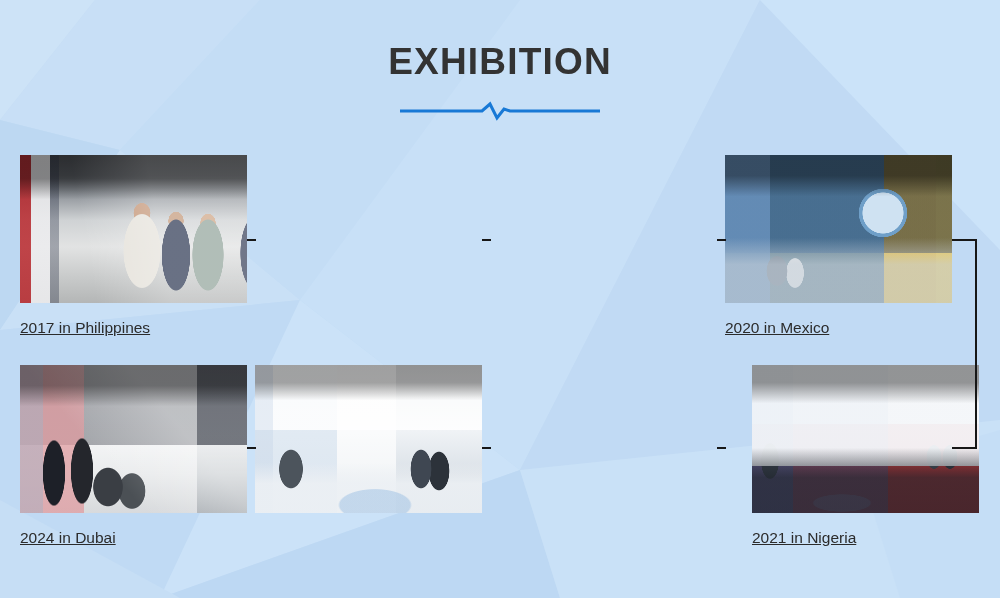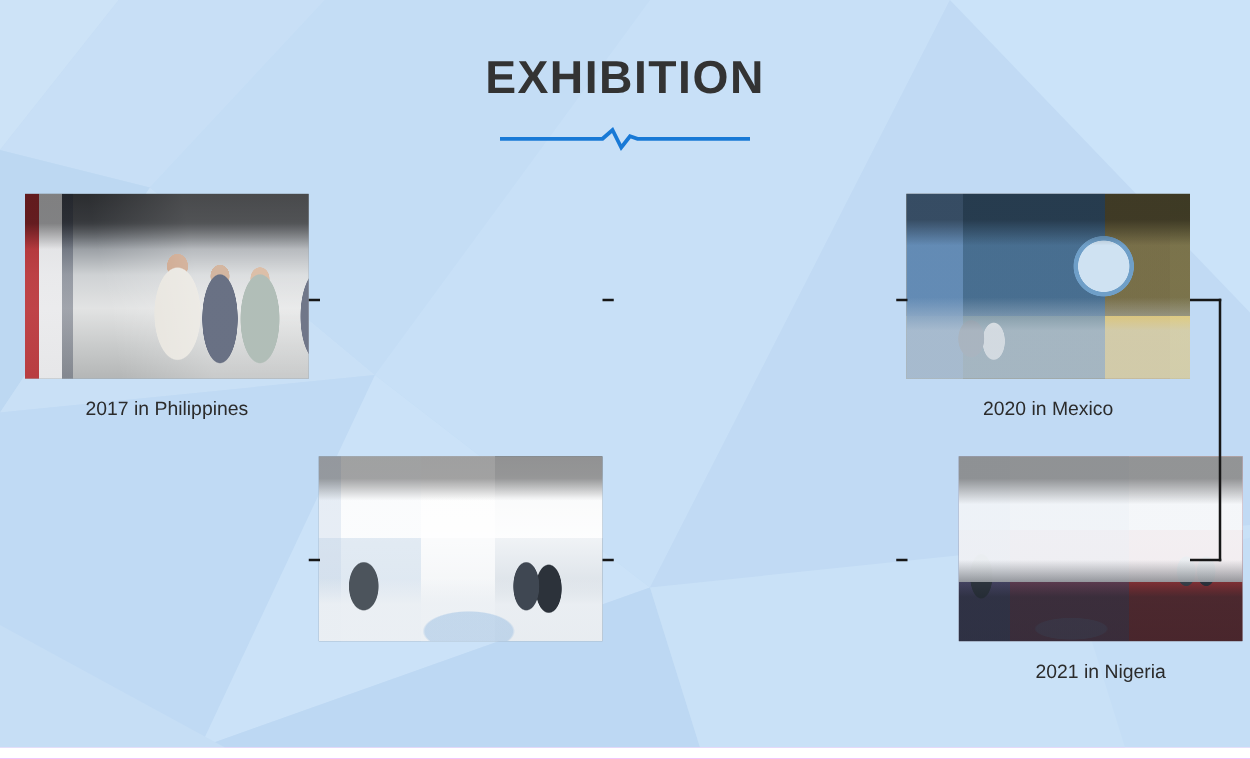--- a/index.html
+++ b/index.html
@@ -72,24 +72,24 @@
     position: relative;
     width: 227px;
     height: 148px;
     overflow: hidden;
     background: #8a9aa8;
   }
   .photo-layer { position: absolute; inset: 0; }
   .caption {
     margin-top: 16px;
     width: 227px;
-    text-align: center;
     font-size: 15.5px;
     color: #2b2b2b;
     line-height: 18px;
+    text-decoration: underline;
   }
 
   
   .conn-h {
     position: absolute;
     height: 2px;
     background: #171717;
   }
   .conn-v {
     position: absolute;
@@ -293,32 +293,41 @@
   <div class="card" style="left:725px; top:155px;">
     <div class="photo ph-2020">
       <div class="photo-layer l1"></div>
         <div class="photo-layer l2"></div>
       <div class="photo-layer l3"></div>
         <div class="photo-layer l4"></div>
     </div>
     <div class="caption">2020 in Mexico</div>
   </div>
 
+  <div class="card" style="left:20px;  top:365px;">
+    <div class="photo ph-2024">
+      <div class="photo-layer l1"></div>
+        <div class="photo-layer l2"></div>
+      <div class="photo-layer l3"></div>
+        <div class="photo-layer l4"></div>
+    </div>
+    <div class="caption">2024 in Dubai</div>
+  </div>
 
   <div class="card" style="left:255px; top:365px;">
     <div class="photo ph-2023">
       <div class="photo-layer l1"></div>
         <div class="photo-layer l2"></div>
       <div class="photo-layer l3"></div>
         <div class="photo-layer l4"></div>
     </div>
   </div>
 
 
-  <div class="card" style="left:725px; top:365px;padding-left:42px;">
+  <div class="card" style="left:710px; top:365px;padding-left:42px;">
     <div class="photo ph-2021">
       <div class="photo-layer l1"></div>
         <div class="photo-layer l2"></div>
       <div class="photo-layer l3"></div>
         <div class="photo-layer l4"></div>
     </div>
     <div class="caption">2021 in Nigeria</div>
   </div>
 
   <div class="conn-h" style="left:247px; top:239px; width:9px;"></div>

